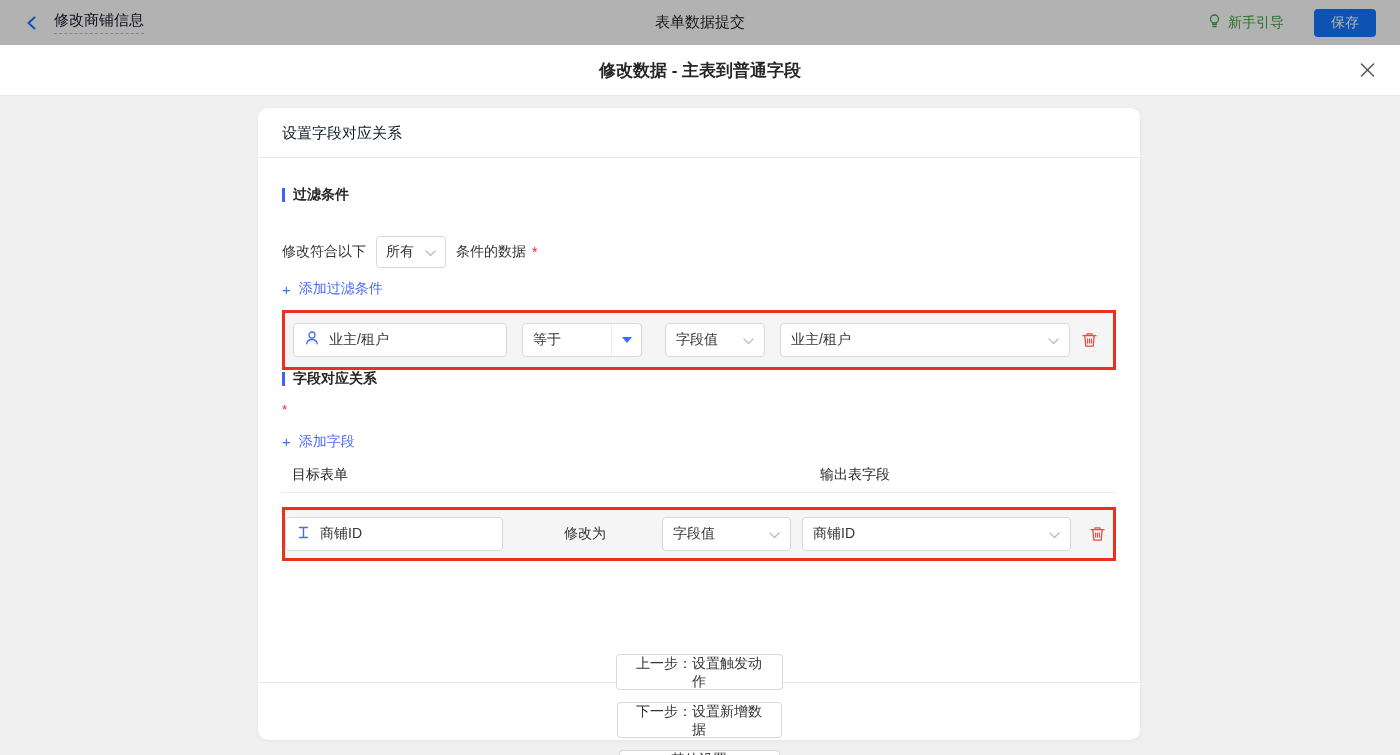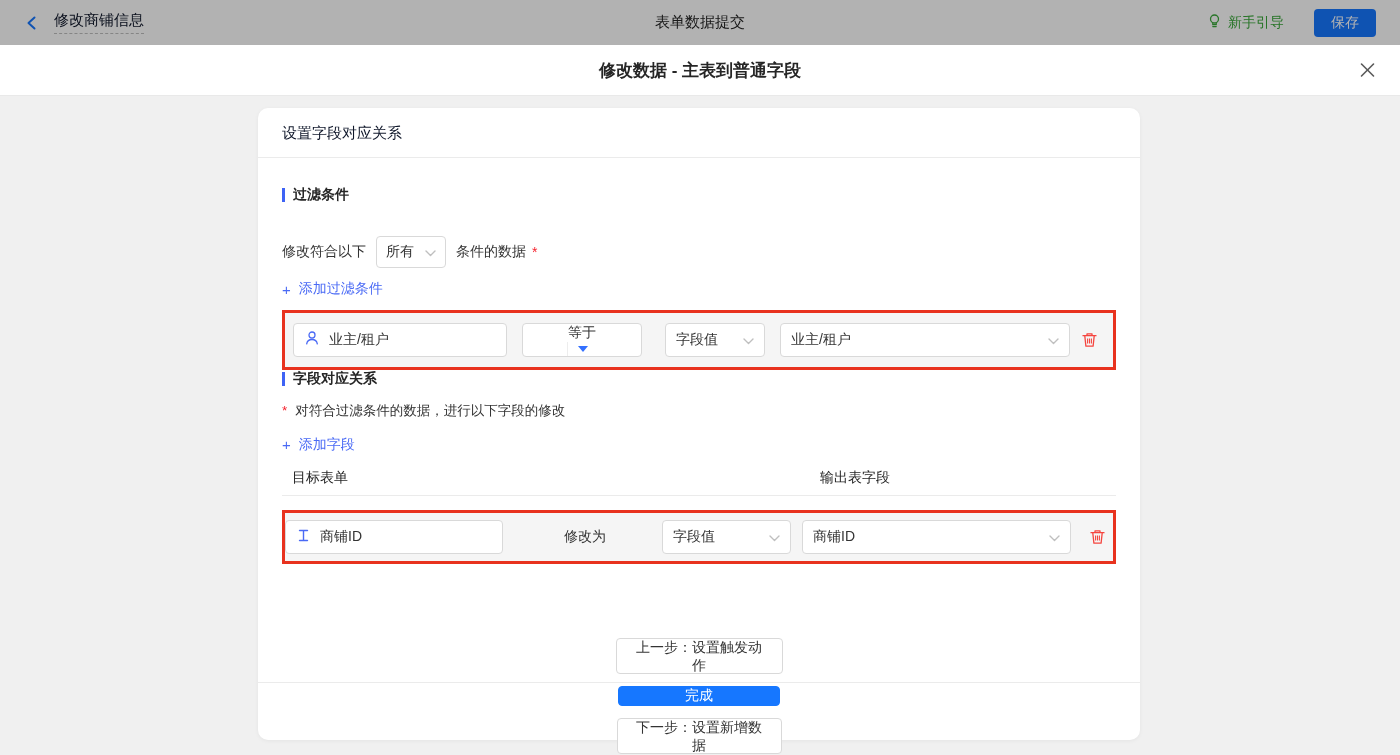--- a/index.html
+++ b/index.html
@@ -159,21 +159,21 @@
       <div class="hl-row">
         <div class="field" style="width:214px;">
           <span>
             <svg width="16" height="16" viewBox="0 0 16 16">
                 <circle cx="8" cy="5" r="3" fill="none" stroke="#4a6af5" stroke-width="1.3"></circle>
                 <path d="M2.7 13.8c0.5-3 2.6-4.3 5.3-4.3s4.8 1.3 5.3 4.3" fill="none" stroke="#4a6af5" stroke-width="1.3" stroke-linecap="round"></path>
               </svg>
           </span>
           <span class="ftext">业主/租户</span>
         </div>
-        <div class="field combo" style="width:120px; margin-left:15px;flex-direction:column;">
+        <div class="field combo" style="width:120px; margin-left:15px;">
           <span class="ctext">等于</span>
           <span class="caret-zone">
               <span class="tri-down"></span>
             </span>
         </div>
         <div class="field select" style="width:100px; margin-left:23px;">
           <span>字段值</span>
           <span>
             <svg width="11" height="7" viewBox="0 0 11 7">
                 <polyline points="1,1 5.5,5.5 10,1" fill="none" stroke="#bfbfbf" stroke-width="1.4" stroke-linecap="round" stroke-linejoin="round"></polyline>
@@ -200,21 +200,20 @@
         </span>
       </div>
 
       <div class="section-title" style="">
         <span class="blue-bar"></span>
         <b>字段对应关系</b>
       </div>
 
       <div class="desc-line">
         <span class="req2">*</span>
-        <span>对符合过滤条件的数据，进行以下字段的修改</span>
       </div>
 
       <div style="margin-top:2px;">
         <span class="add-link" style="margin-top:14px;">
           <span class="plus">+</span>
           <span>添加字段</span>
         </span>
       </div>
 
       <div class="map-headers">
@@ -258,19 +257,18 @@
               <line x1="6.6" y1="7.5" x2="6.6" y2="12.5" stroke="#f5453f" stroke-width="1.1"></line>
               <line x1="8.5" y1="7.5" x2="8.5" y2="12.5" stroke="#f5453f" stroke-width="1.1"></line>
               <line x1="10.4" y1="7.5" x2="10.4" y2="12.5" stroke="#f5453f" stroke-width="1.1"></line>
             </svg>
         </span>
       </div>
     </div>
 
     <div class="card-footer">
       <button class="btn prev">上一步：设置触发动作</button>
-      <button class="btn primary">完成</button>
       <button class="btn next">下一步：设置新增数据</button>
       <button class="btn other">其他设置</button>
     </div>
 
   </div>
 </div>
 
 </body></html>

